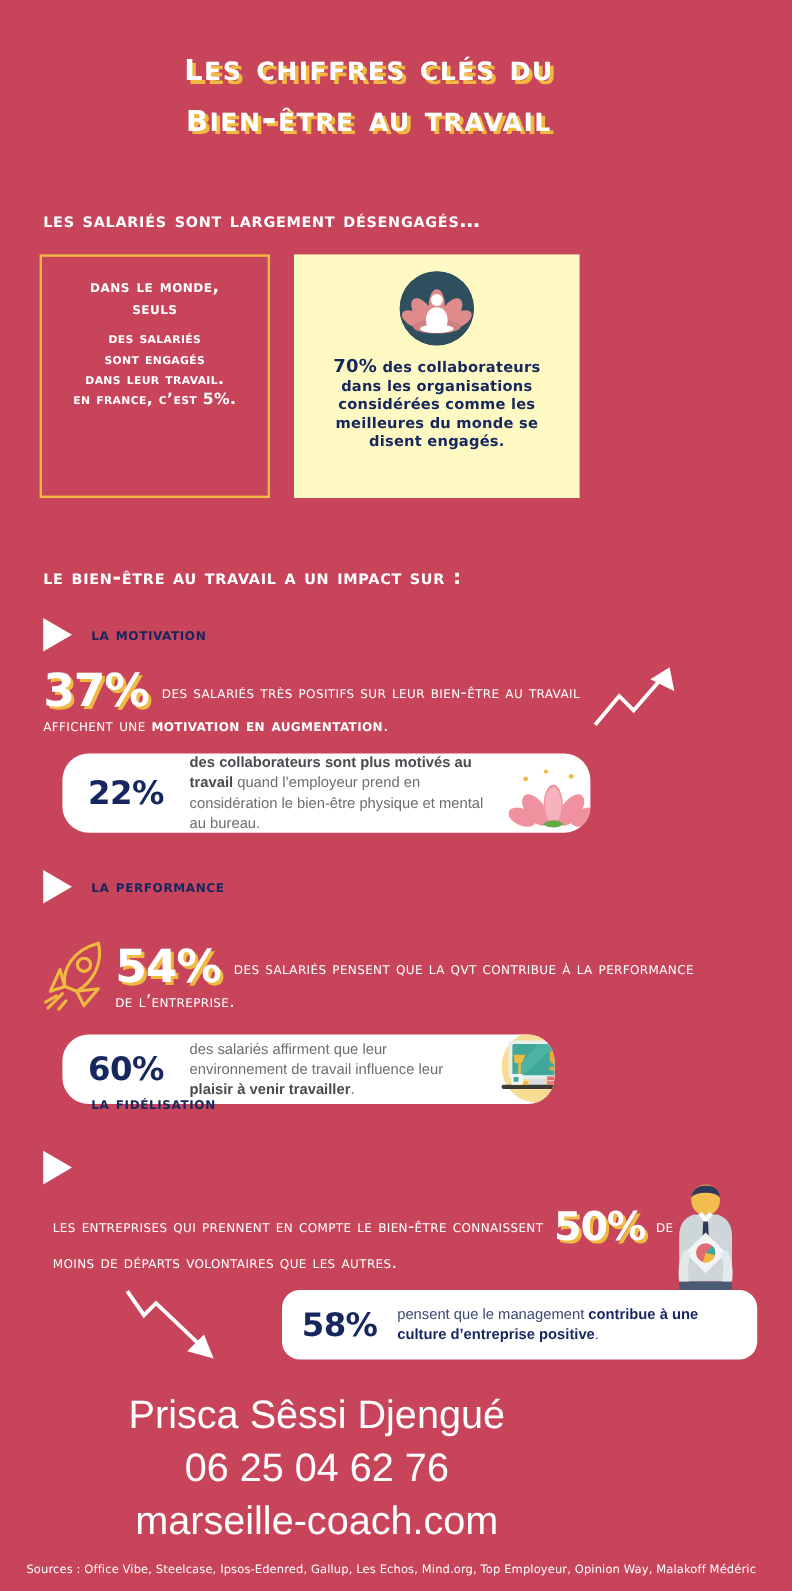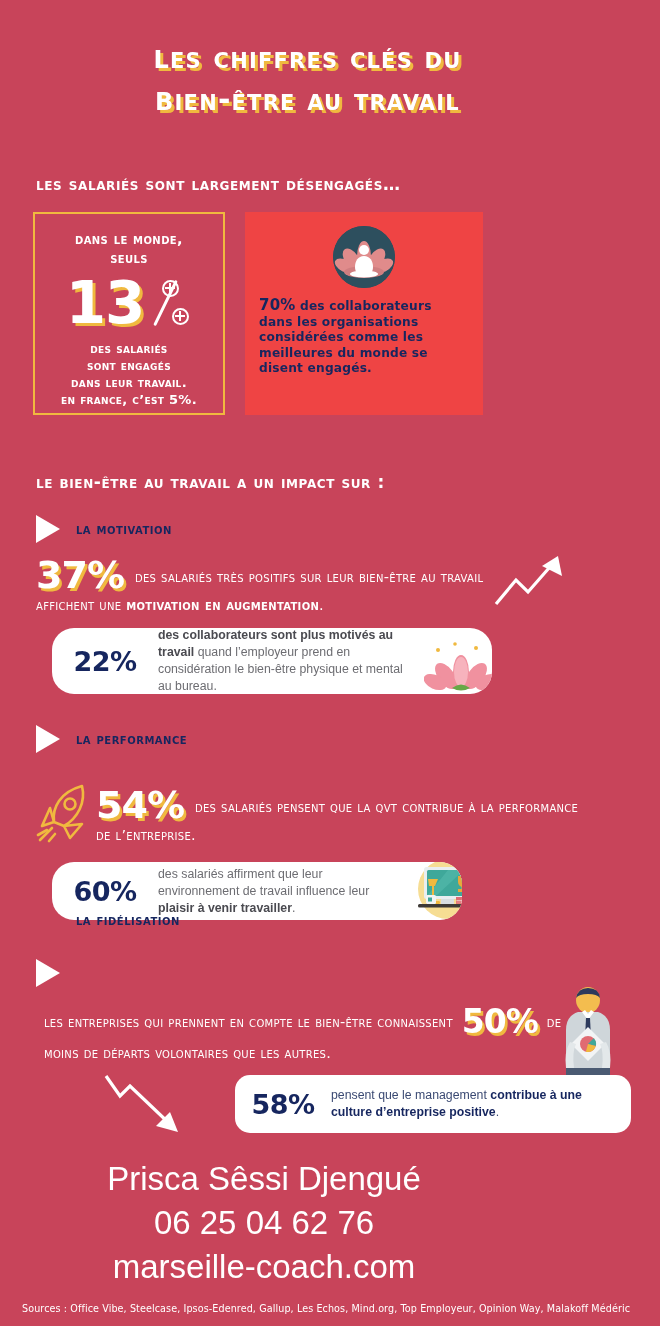--- a/index.html
+++ b/index.html
@@ -73,21 +73,21 @@
   .globe i{position:absolute;background:#ffffff;display:block;}
   .box13 .foot{
     font-family:"DejaVu Sans", sans-serif;
     font-size:13px;font-weight:bold;line-height:17px;margin-top:6px;
     font-variant:small-caps;text-transform:lowercase;letter-spacing:.3px;
   }
 
   
   .box70{
     position:absolute;left:245px;top:212px;width:238px;height:203px;
-    background:#ef4444;color:#16265f;text-align:left;
+    background:#fef9c3;color:#16265f;text-align:center;
   }
   .lotus-circle{
     width:62px;height:62px;border-radius:50%;background:#2d4f5e;
     margin:14px auto 0;position:relative;overflow:hidden;
   }
   .box70 .txt{
     font-family:"DejaVu Sans", sans-serif;
     font-size:12.2px;line-height:15.5px;font-weight:bold;
     color:#16265f;margin-top:10px;padding:0 14px;
     letter-spacing:.2px;
@@ -165,34 +165,20 @@
     <div class="title-line">Les chiffres clés du</div>
     <div class="title-line">Bien-être au travail</div>
   </div>
 
   <div class="sec-head" style="left:36px;top:174px;">Les salariés sont largement désengagés…</div>
 
   <div class="box13">
     <div class="lead">
       <span>Dans le monde,</span><br>
       <span>seuls</span>
-    </div>
-    <div class="big13">
-      <span class="num">13</span>
-      <span class="pct-globe">
-        <span class="slash"></span>
-        <span class="globe g1">
-          <i style="width:10px;height:2px;left:1px;top:5px;"></i>
-          <i style="width:2px;height:10px;left:5px;top:1px;"></i>
-        </span>
-        <span class="globe g2">
-          <i style="width:10px;height:2px;left:1px;top:5px;"></i>
-          <i style="width:2px;height:10px;left:5px;top:1px;"></i>
-        </span>
-      </span>
     </div>
     <div class="foot">
       <span>des salariés</span><br>
       <span>sont engagés</span><br>
       <span>dans leur travail.</span><br>
       <span>En France, c’est </span><b>5%</b><span>.</span>
     </div>
   </div>
 
   <div class="box70">

